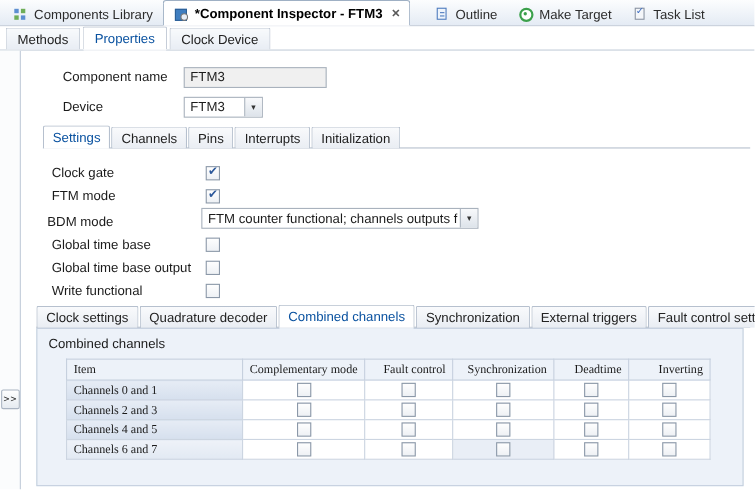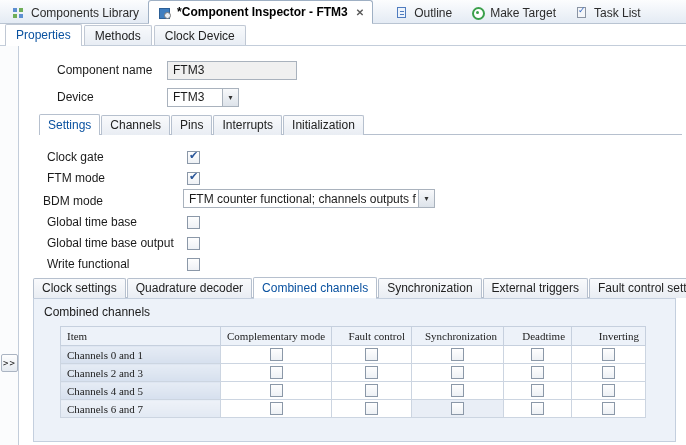--- a/index.html
+++ b/index.html
@@ -42,21 +42,21 @@
   .frow { display:flex; align-items:center; margin-left:38px; margin-bottom:7px; height:20px; }
   .flabel { width:110px; }
   .textfield { width:130px; height:19px; border:1px solid #a9b2bd; background:#f0f0f0; padding:0 5px; display:flex; align-items:center; overflow:hidden; white-space:nowrap; }
   .combo { height:19px; border:1px solid #a9b2bd; background:#fff; display:flex; align-items:center; position:relative; padding:0 18px 0 5px; overflow:hidden; }
   .combo-text { overflow:hidden; white-space:nowrap; display:block; width:100%; }
   .arrowbtn { position:absolute; right:0; top:0; width:16px; height:100%; background:linear-gradient(#f8f9fb,#dde3ea); border-left:1px solid #a9b2bd; display:flex; align-items:center; justify-content:center; font-size:8px; color:#333; }
   .device-combo { width:72px; }
   .bdm-combo { width:252px; }
 
   
-  .tabrow { display:flex; align-items:center; height:21px; position:relative; }
+  .tabrow { display:flex; align-items:flex-end; height:21px; position:relative; }
   .tabrow .rule { position:absolute; left:0; right:4px; bottom:0; height:1px; background:#b6c0ce; }
   .tab { height:20px; padding:0 8px; display:flex; align-items:center; border:1px solid #b6c0ce; border-bottom:none; border-radius:2px 2px 0 0; background:linear-gradient(#f9fafc,#e9edf3); margin-right:1px; color:#222; position:relative; z-index:1; white-space:nowrap; }
   .tab.active { background:#fff; height:21px; color:#0a52a0; z-index:3; }
   .tab.active::after { content:""; position:absolute; left:0; right:0; bottom:-1px; height:1px; background:#fff; }
   .settings-tabs { margin-left:20px; margin-top:6px; }
   .group-tabs { margin-left:14px; margin-top:6px; }
   .group-tabs .tab.active::after { background:#edf2f9; }
 
   
   .settings-rows { margin-top:8px; }
@@ -100,25 +100,25 @@
       <span class="ic ic-target"></span>
       <span>Make Target</span>
     </div>
     <div class="vtab">
       <span class="ic ic-task"></span>
       <span>Task List</span>
     </div>
   </div>
 
   <div class="subbar">
+    <div class="ptab">
+      <span>Methods</span>
+    </div>
     <div class="ptab active">
       <span>Properties</span>
-    </div>
-    <div class="ptab">
-      <span>Methods</span>
     </div>
     <div class="ptab">
       <span>Clock Device</span>
     </div>
   </div>
 
   <div class="workarea">
     <div class="leftrail">
       <div class="expand-btn">&gt;&gt;</div>
     </div>

